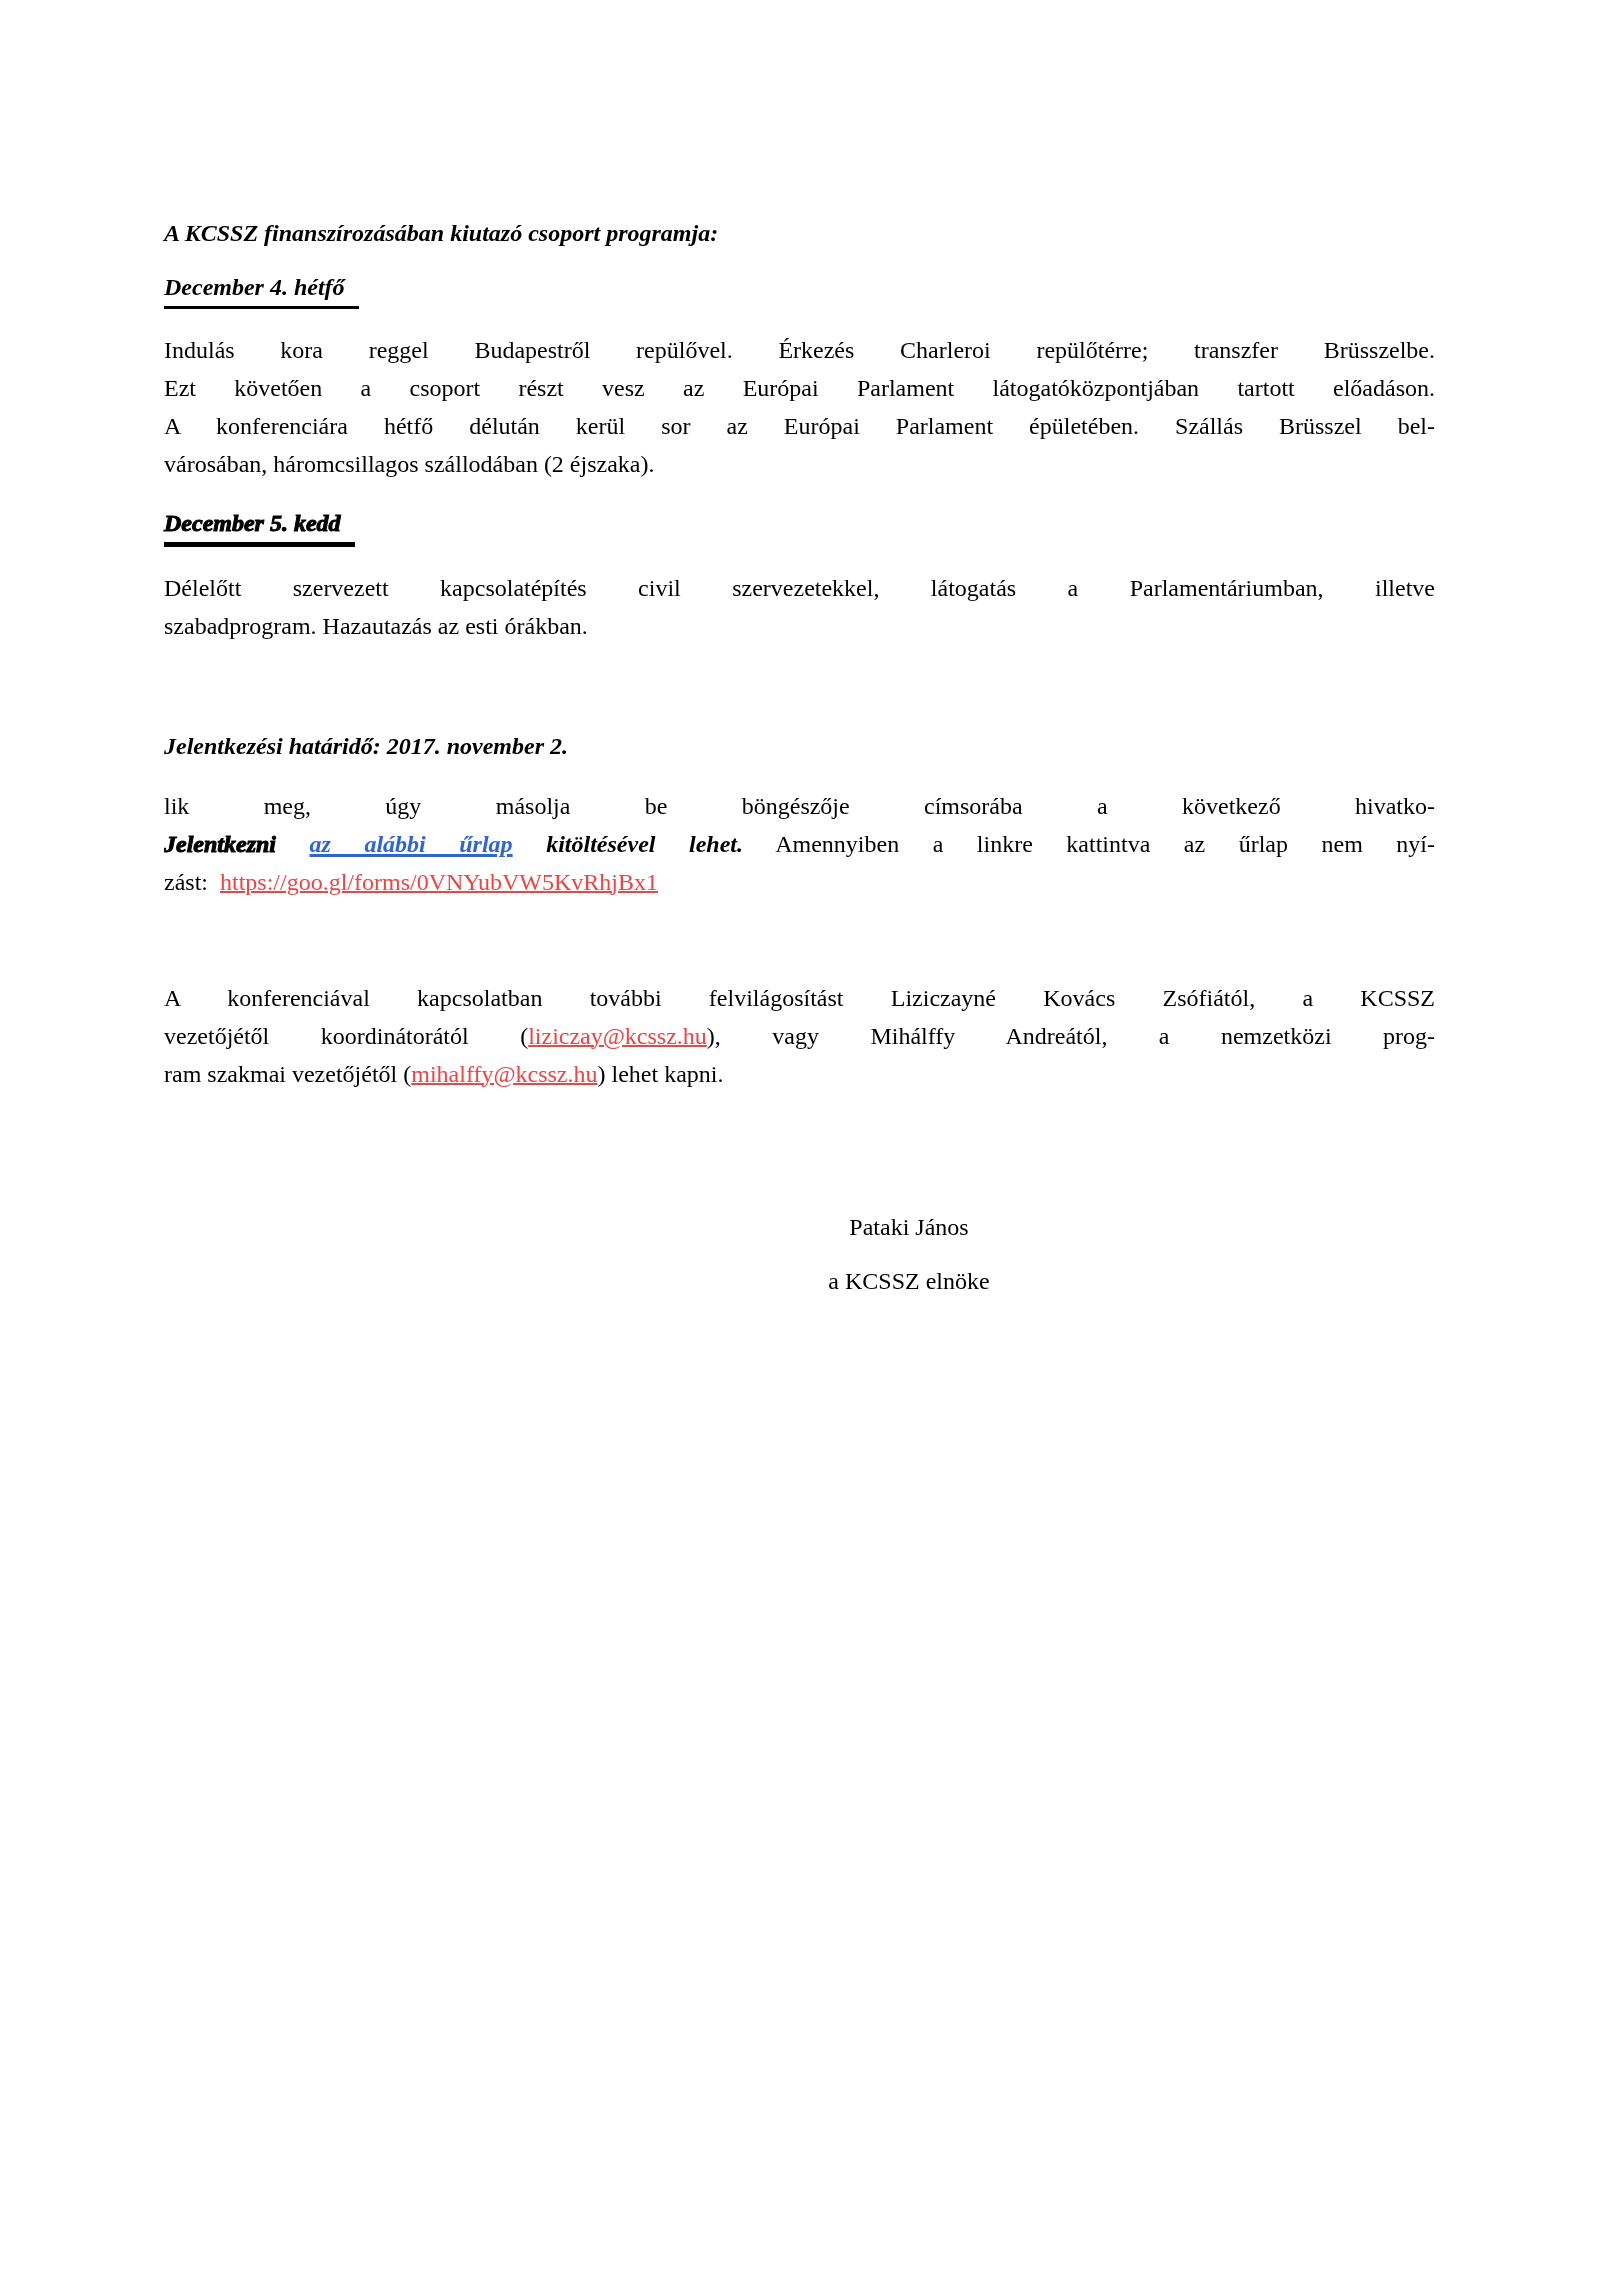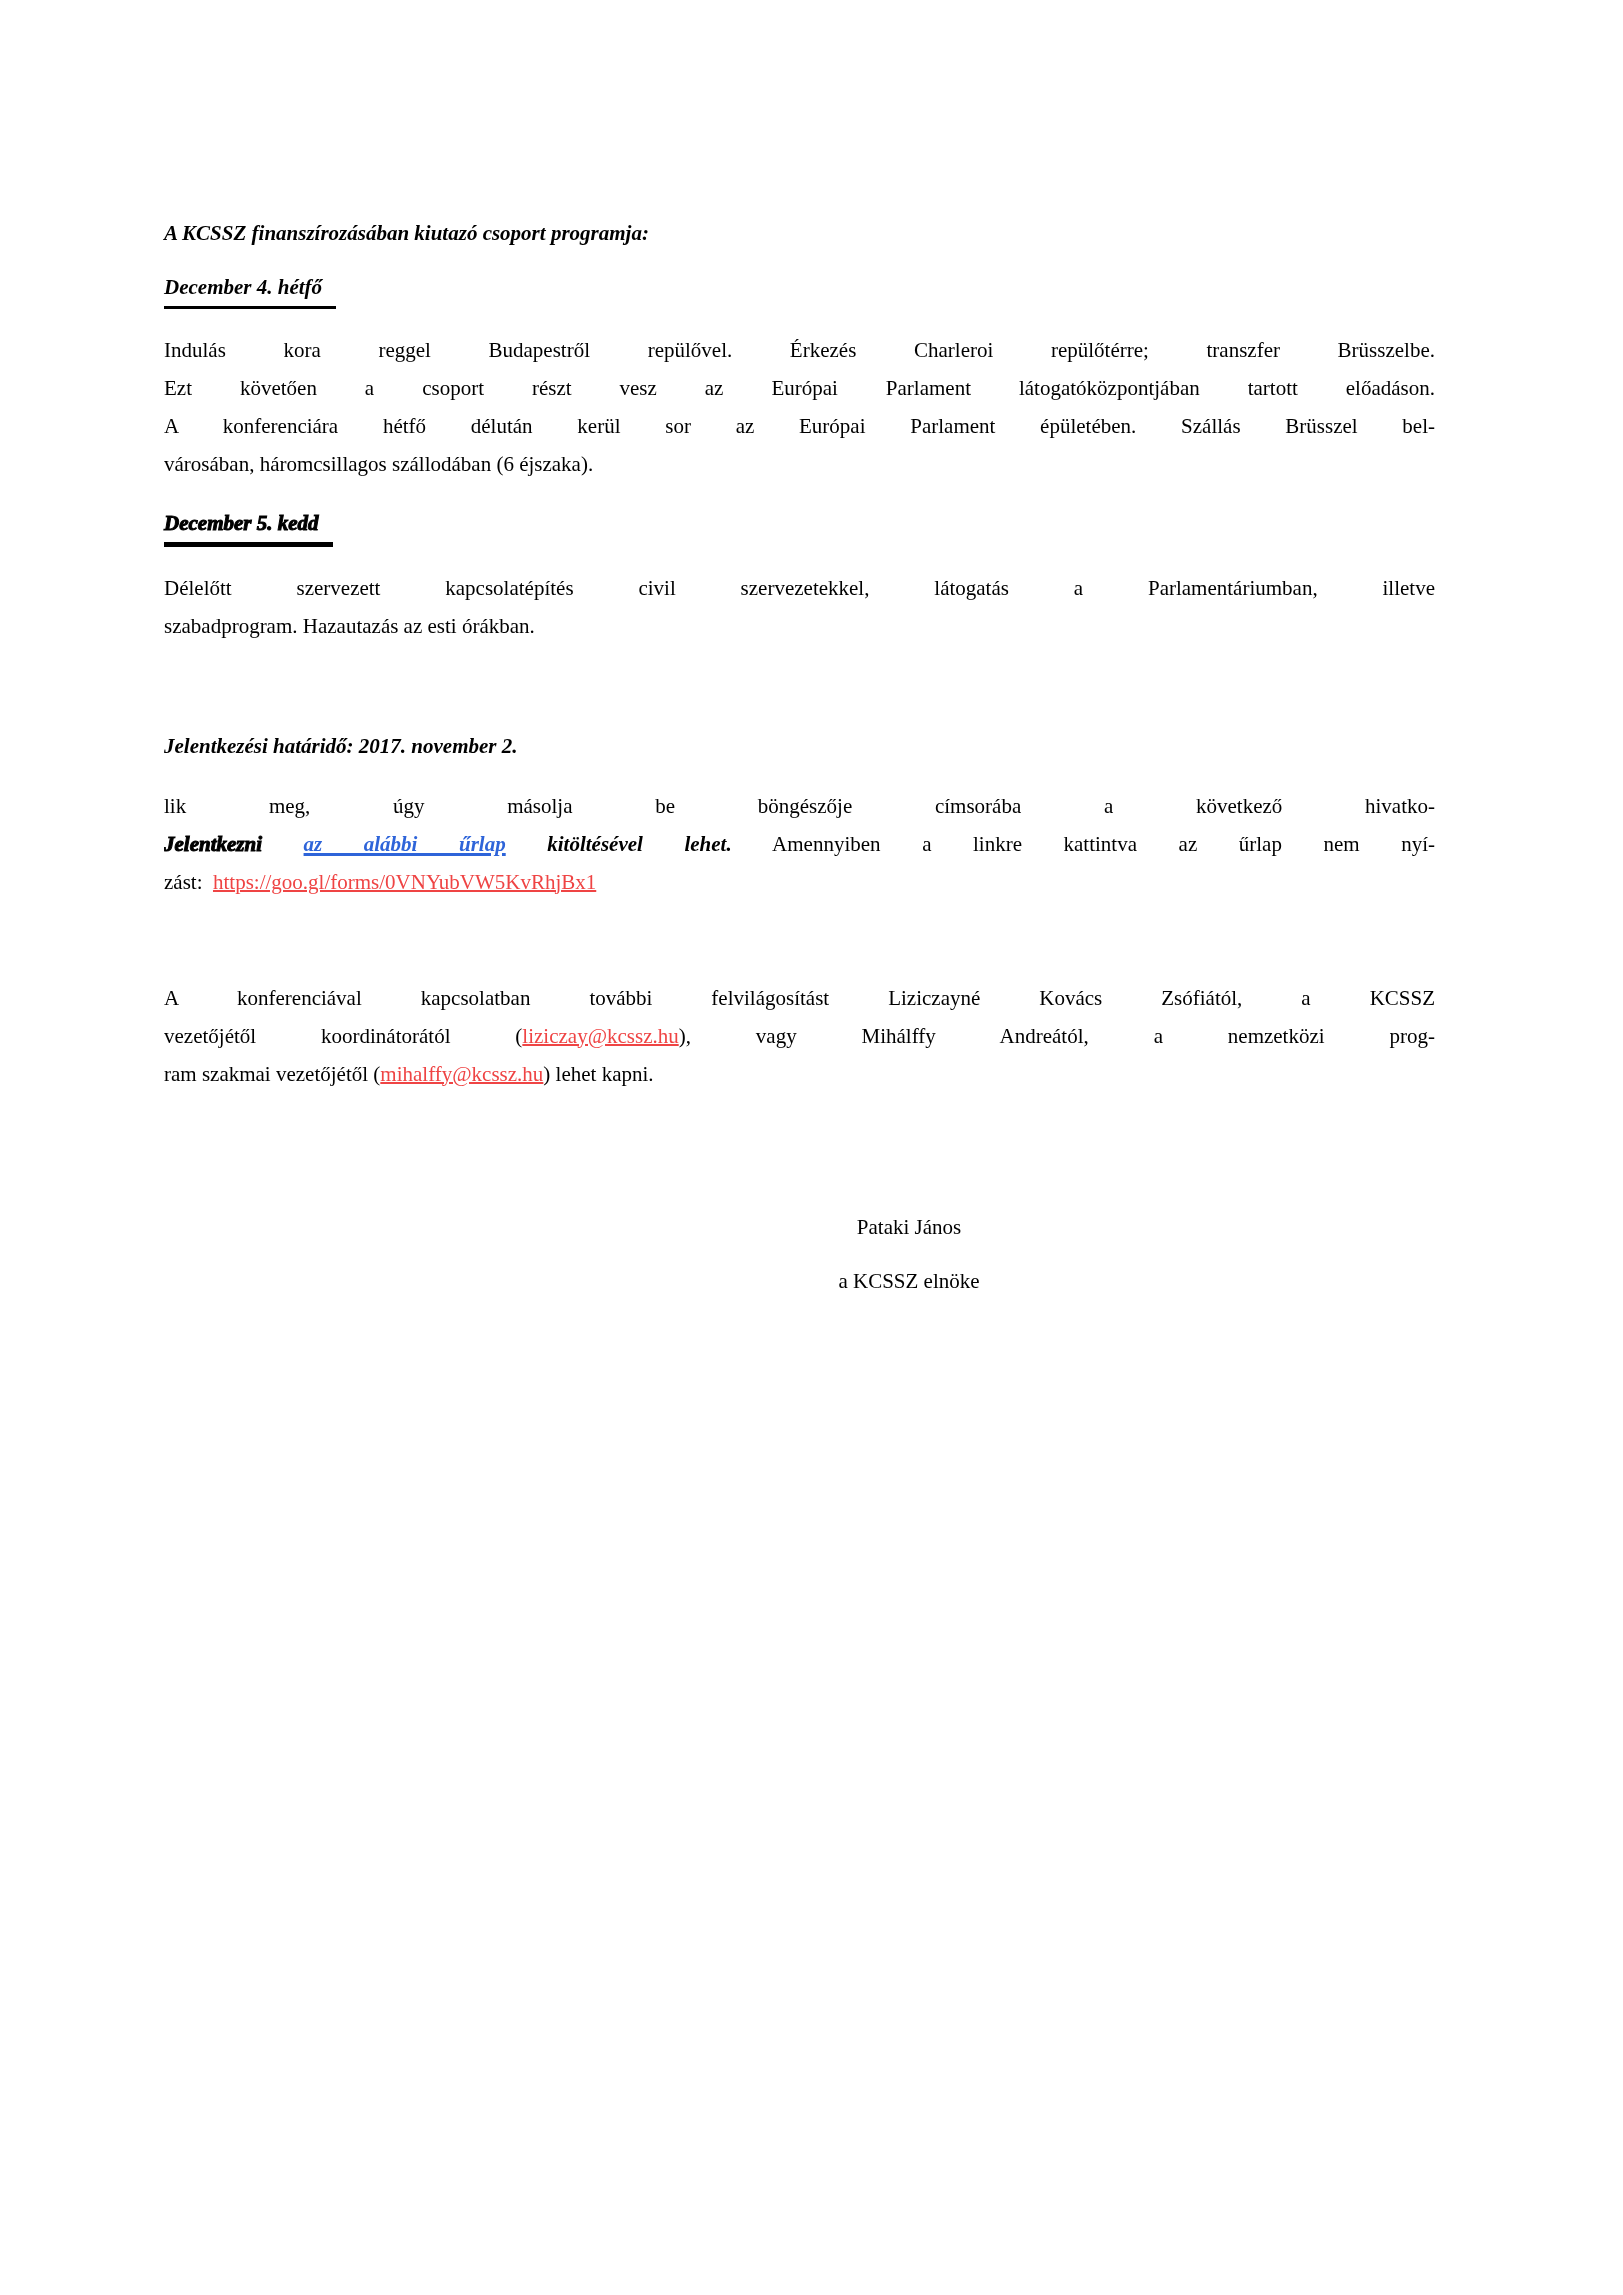--- a/index.html
+++ b/index.html
@@ -4,21 +4,21 @@
 <style>
   html,body{margin:0;padding:0;background:#e8e8e8;}
   .page{
     position:relative;
     width:1623px;
     height:2295px;
     margin:0 auto;
     background:#ffffff;
     color:#000000;
     font-family:"Liberation Serif","DejaVu Serif",serif;
-    font-size:21px;
+    font-size:24px;
     line-height:38px;
     box-sizing:border-box;
     padding:214px 188px 0 164px;
     overflow:hidden;
   }
   p{margin:0;}
   .h{font-weight:bold;font-style:italic;}
   .u{
     display:inline-block;
     border-bottom:3.3px solid #000;
@@ -65,21 +65,21 @@
 <div class="page">
 
   <p class="h">A KCSSZ finanszírozásában kiutazó csoport programja:</p>
 
   <p class="h mt-d4"><span class="u">December 4. hétfő</span></p>
 
   <div class="para mt-para">
       <div class="ln"><span>Indulás kora reggel Budapestről repülővel. Érkezés Charleroi repülőtérre; transzfer Brüsszelbe.</span></div>
       <div class="ln"><span>Ezt követően a csoport részt vesz az Európai Parlament látogatóközpontjában tartott előadáson.</span></div>
       <div class="ln"><span>A konferenciára hétfő délután kerül sor az Európai Parlament épületében. Szállás Brüsszel bel-</span></div>
-      <div class="ln last"><span>városában, háromcsillagos szállodában (6 éjszaka).</span></div>
+      <div class="ln last"><span>városában, háromcsillagos szállodában (2 éjszaka).</span></div>
     </div>
 
   <p class="h mt-d5"><span class="u u2 heavy">December 5. kedd</span></p>
 
   <div class="para mt-para">
       <div class="ln"><span>Délelőtt szervezett kapcsolatépítés civil szervezetekkel, látogatás a Parlamentáriumban, illetve</span></div>
       <div class="ln last"><span>szabadprogram. Hazautazás az esti órákban.</span></div>
     </div>
 
   <p class="h mt-deadline">Jelentkezési határidő: 2017. november 2.</p>

